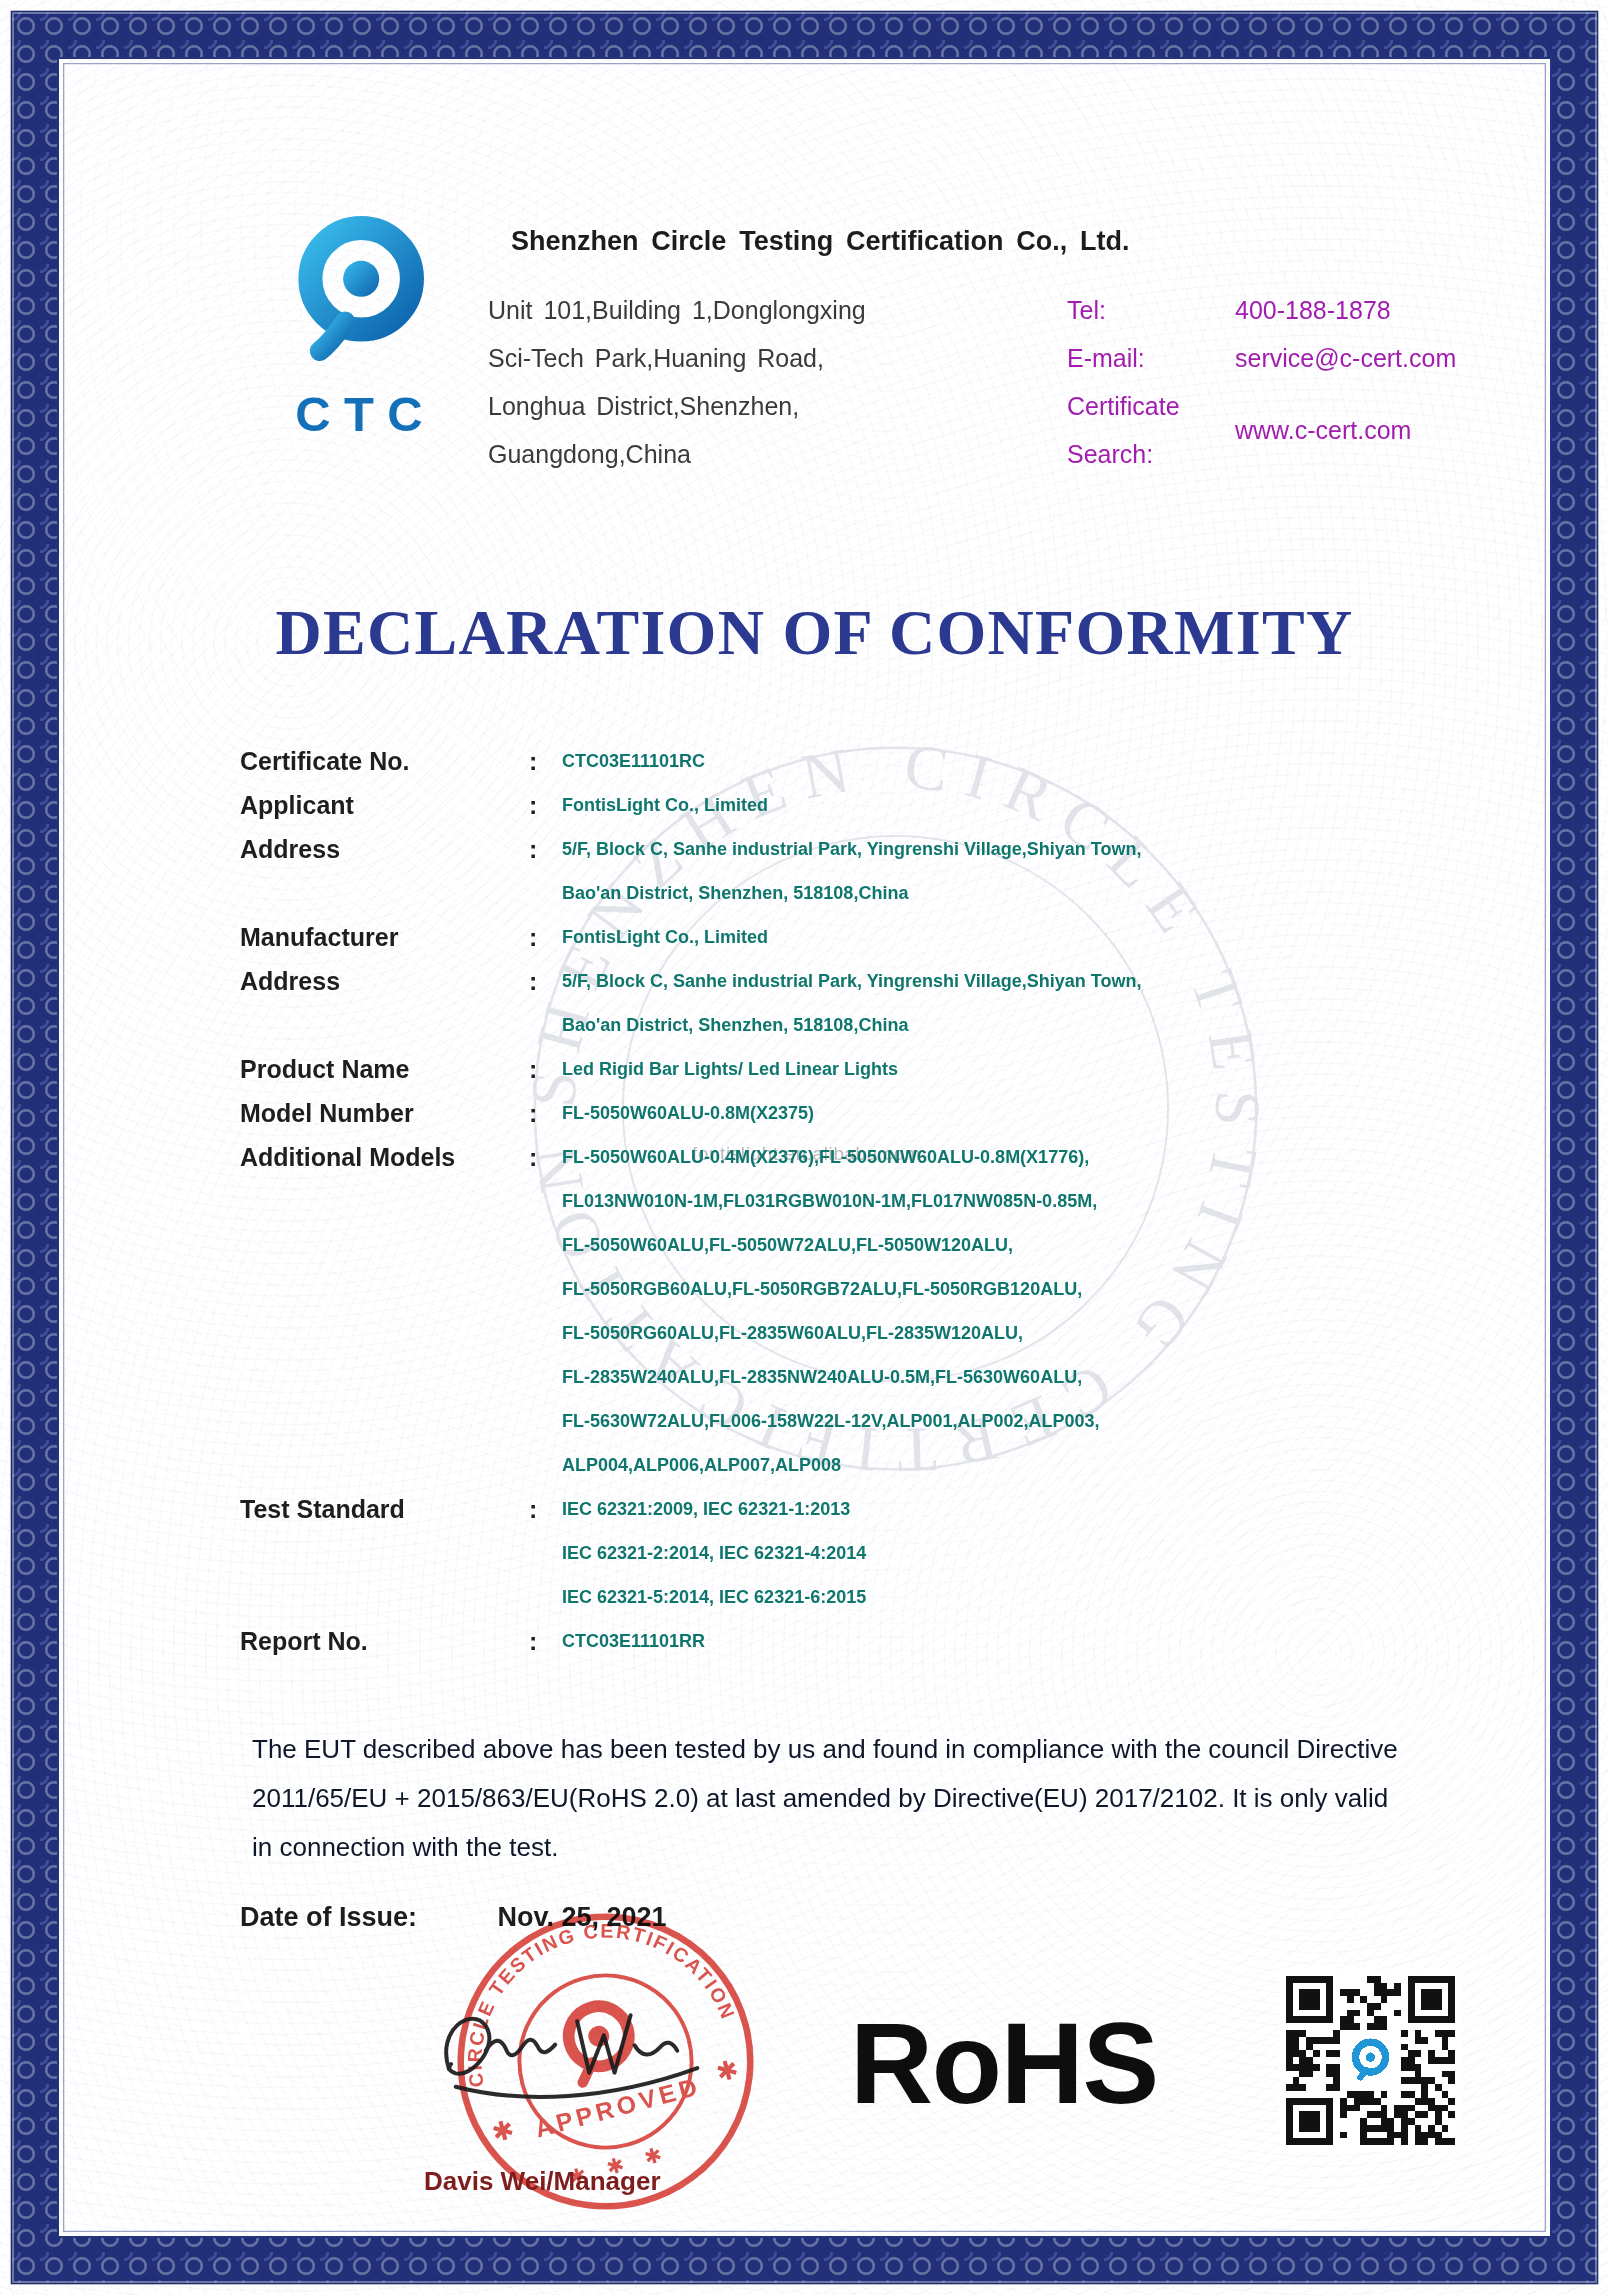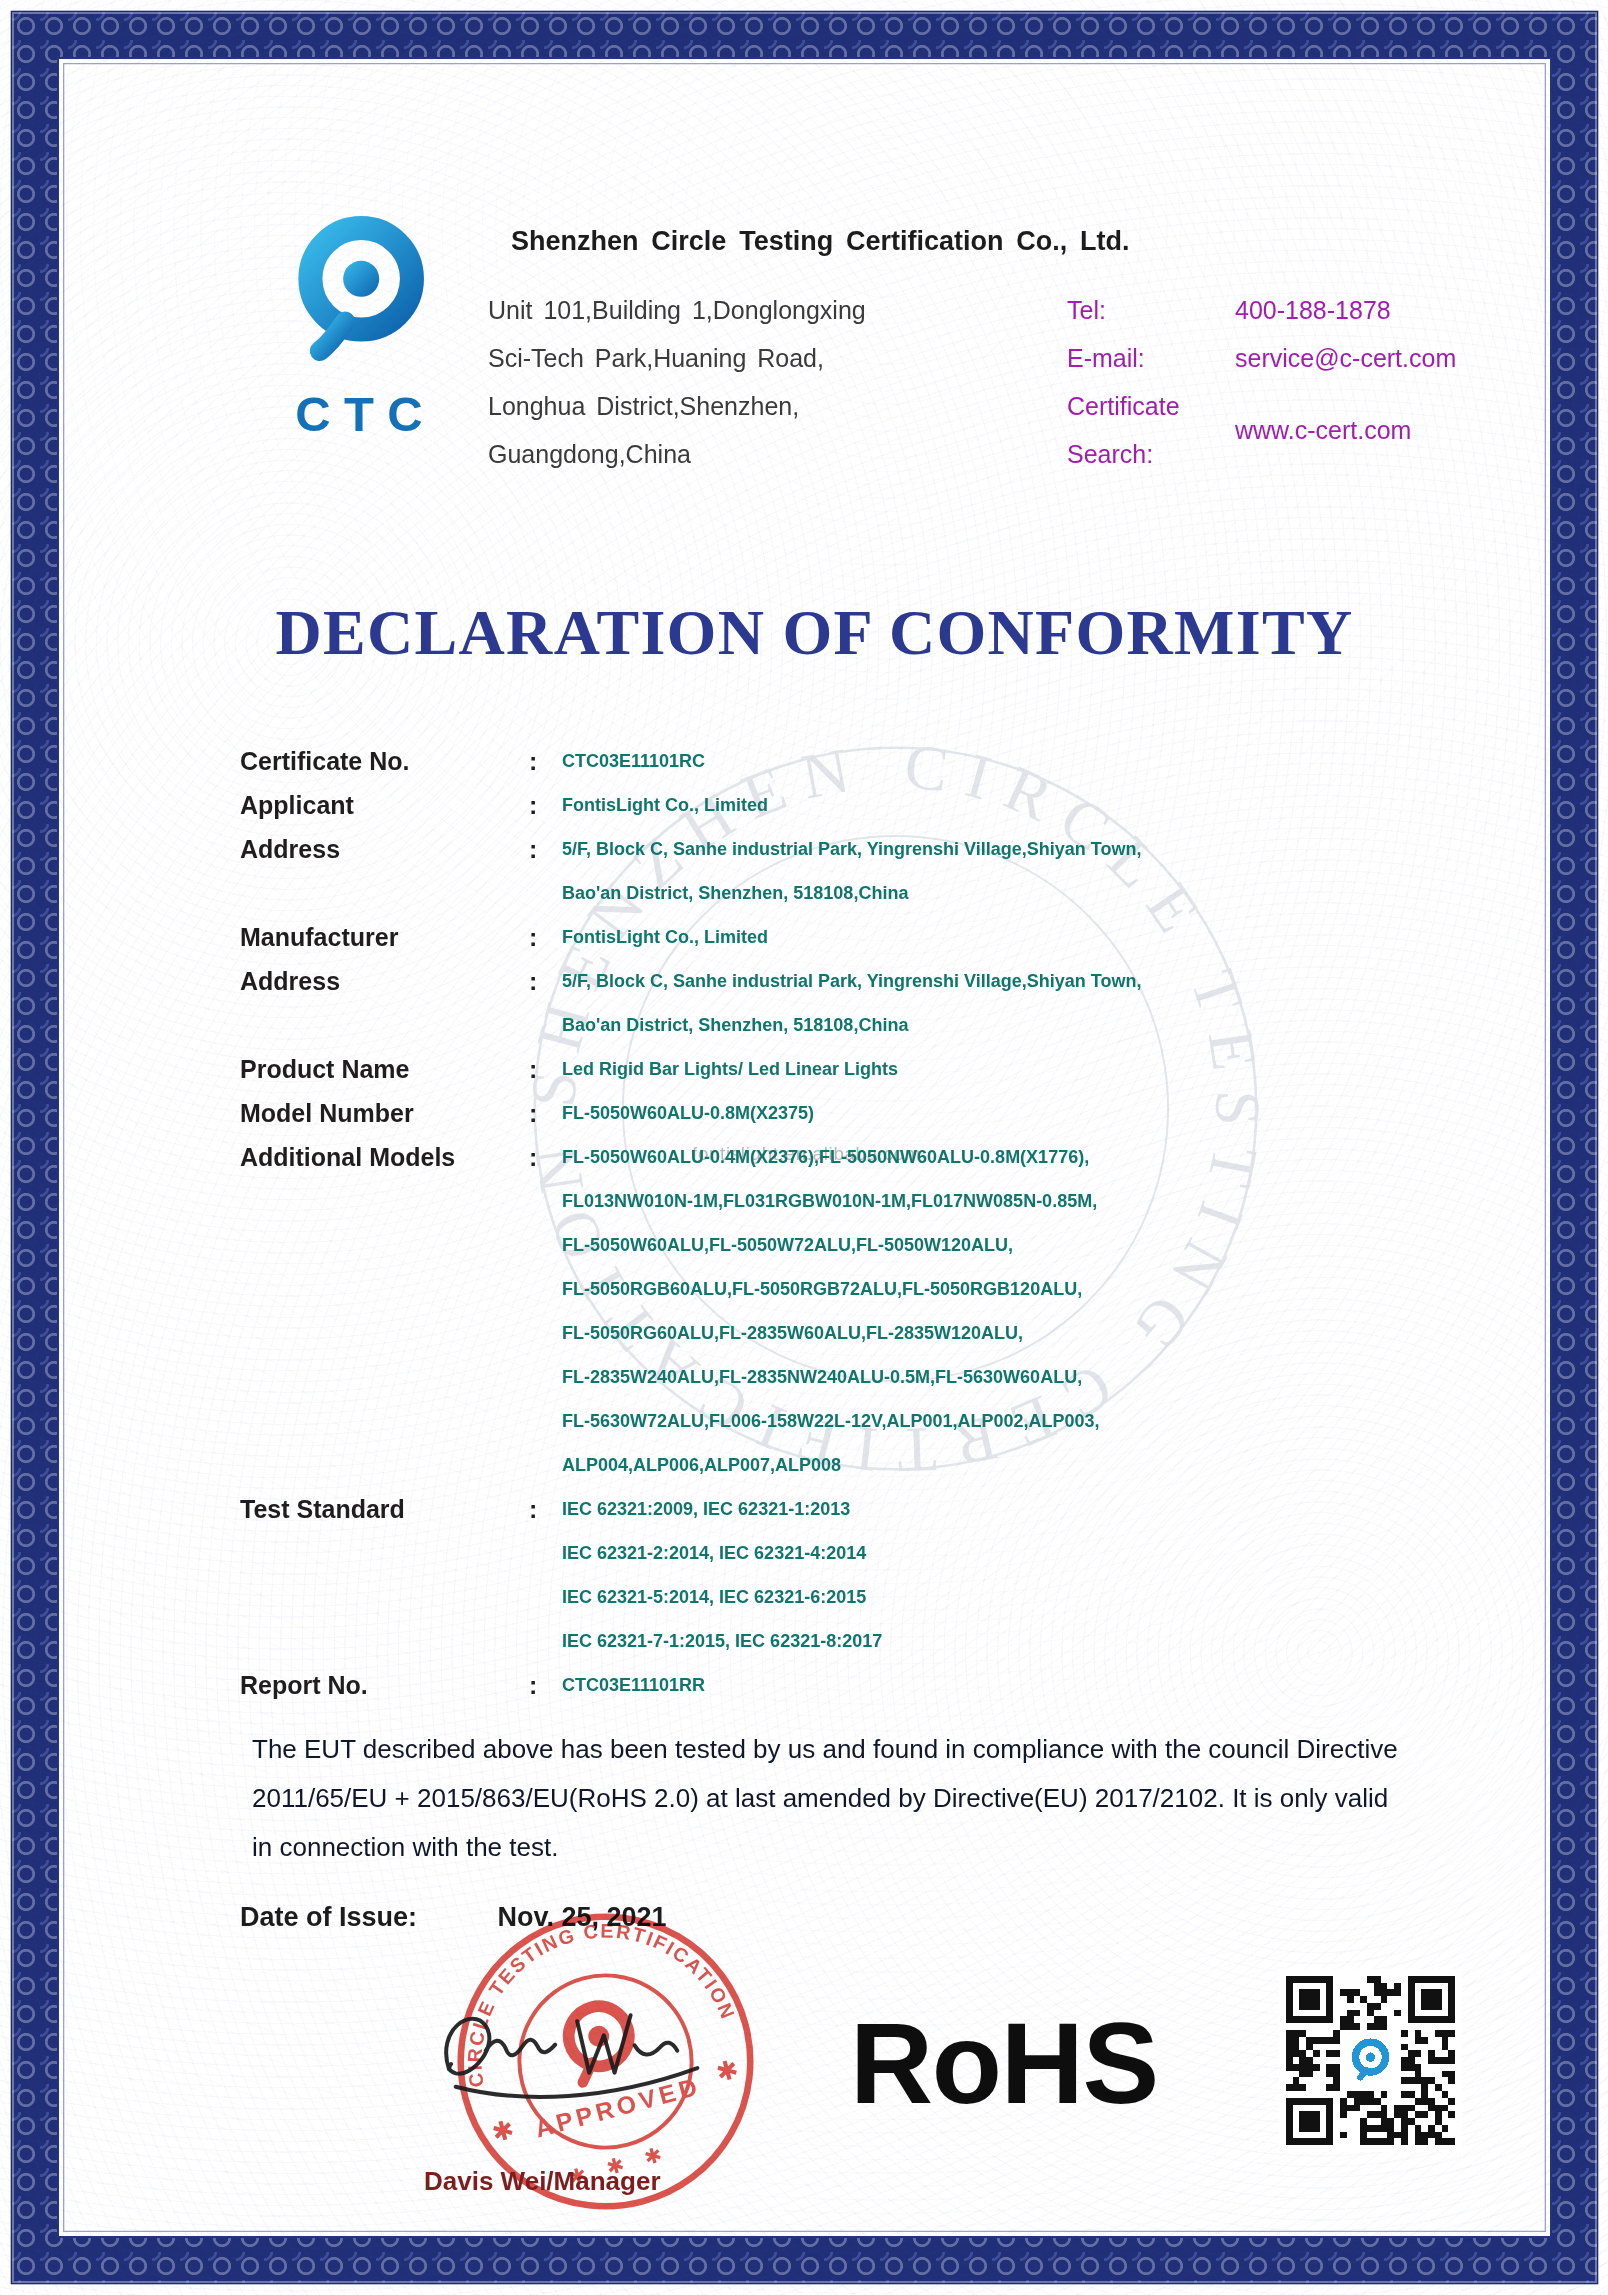--- a/index.html
+++ b/index.html
@@ -214,21 +214,20 @@
         </div>
   </div>
 
   <div class="field-row">
     <div class="field-label">Test Standard</div>
     <div class="field-colon">:</div>
     <div class="field-value">
           <div class="vline">IEC 62321:2009, IEC 62321-1:2013</div>
           <div class="vline">IEC 62321-2:2014, IEC 62321-4:2014</div>
           <div class="vline">IEC 62321-5:2014, IEC 62321-6:2015</div>
-          <div class="vline">IEC 62321-7-1:2015, IEC 62321-8:2017</div>
         </div>
   </div>
 
   <div class="field-row">
     <div class="field-label">Report No.</div>
     <div class="field-colon">:</div>
     <div class="field-value">
           <div class="vline">CTC03E11101RR</div>
         </div>
   </div>

